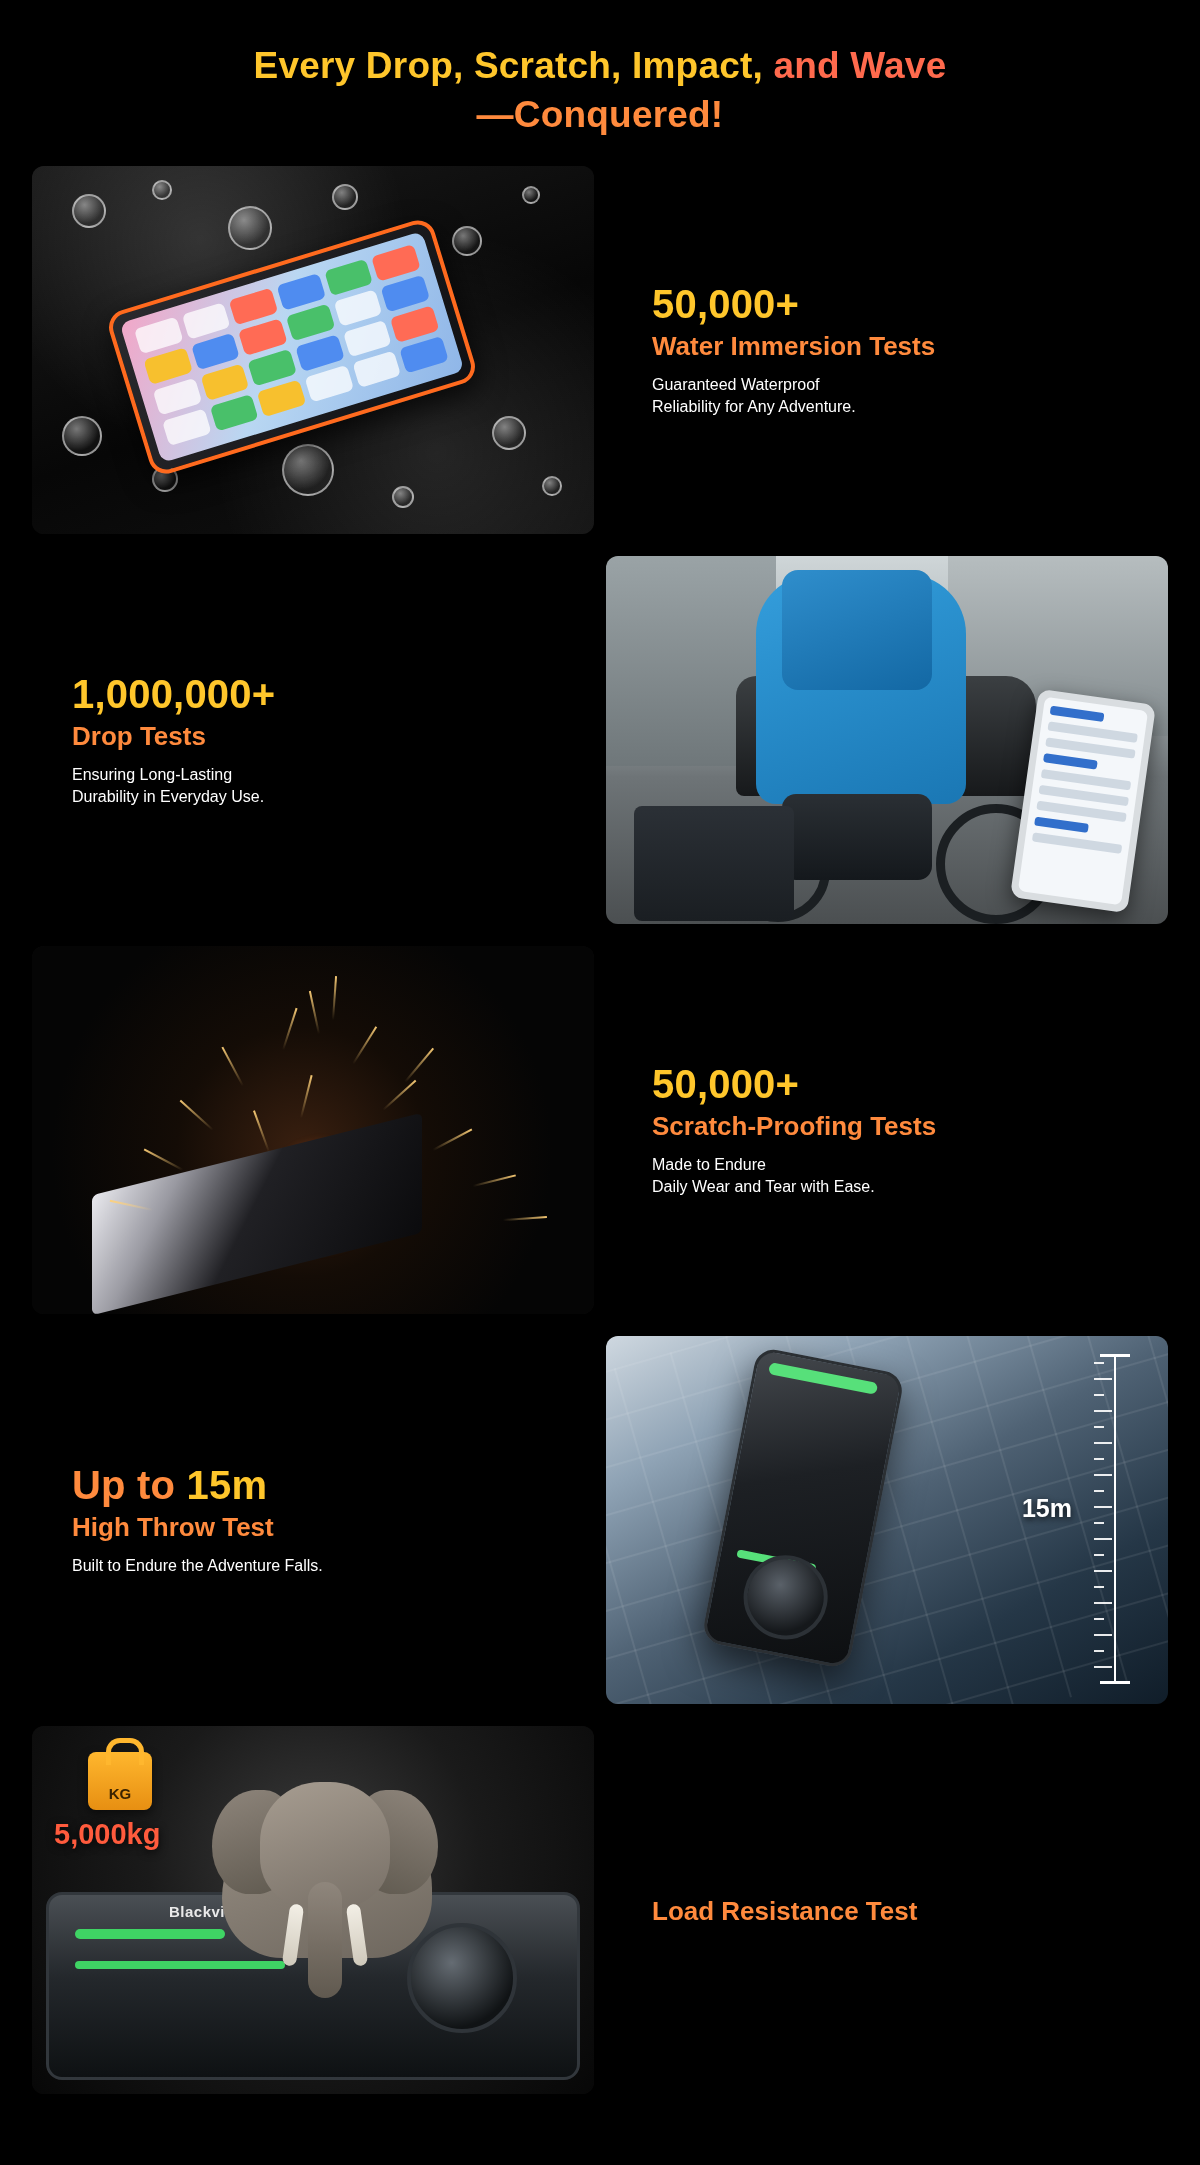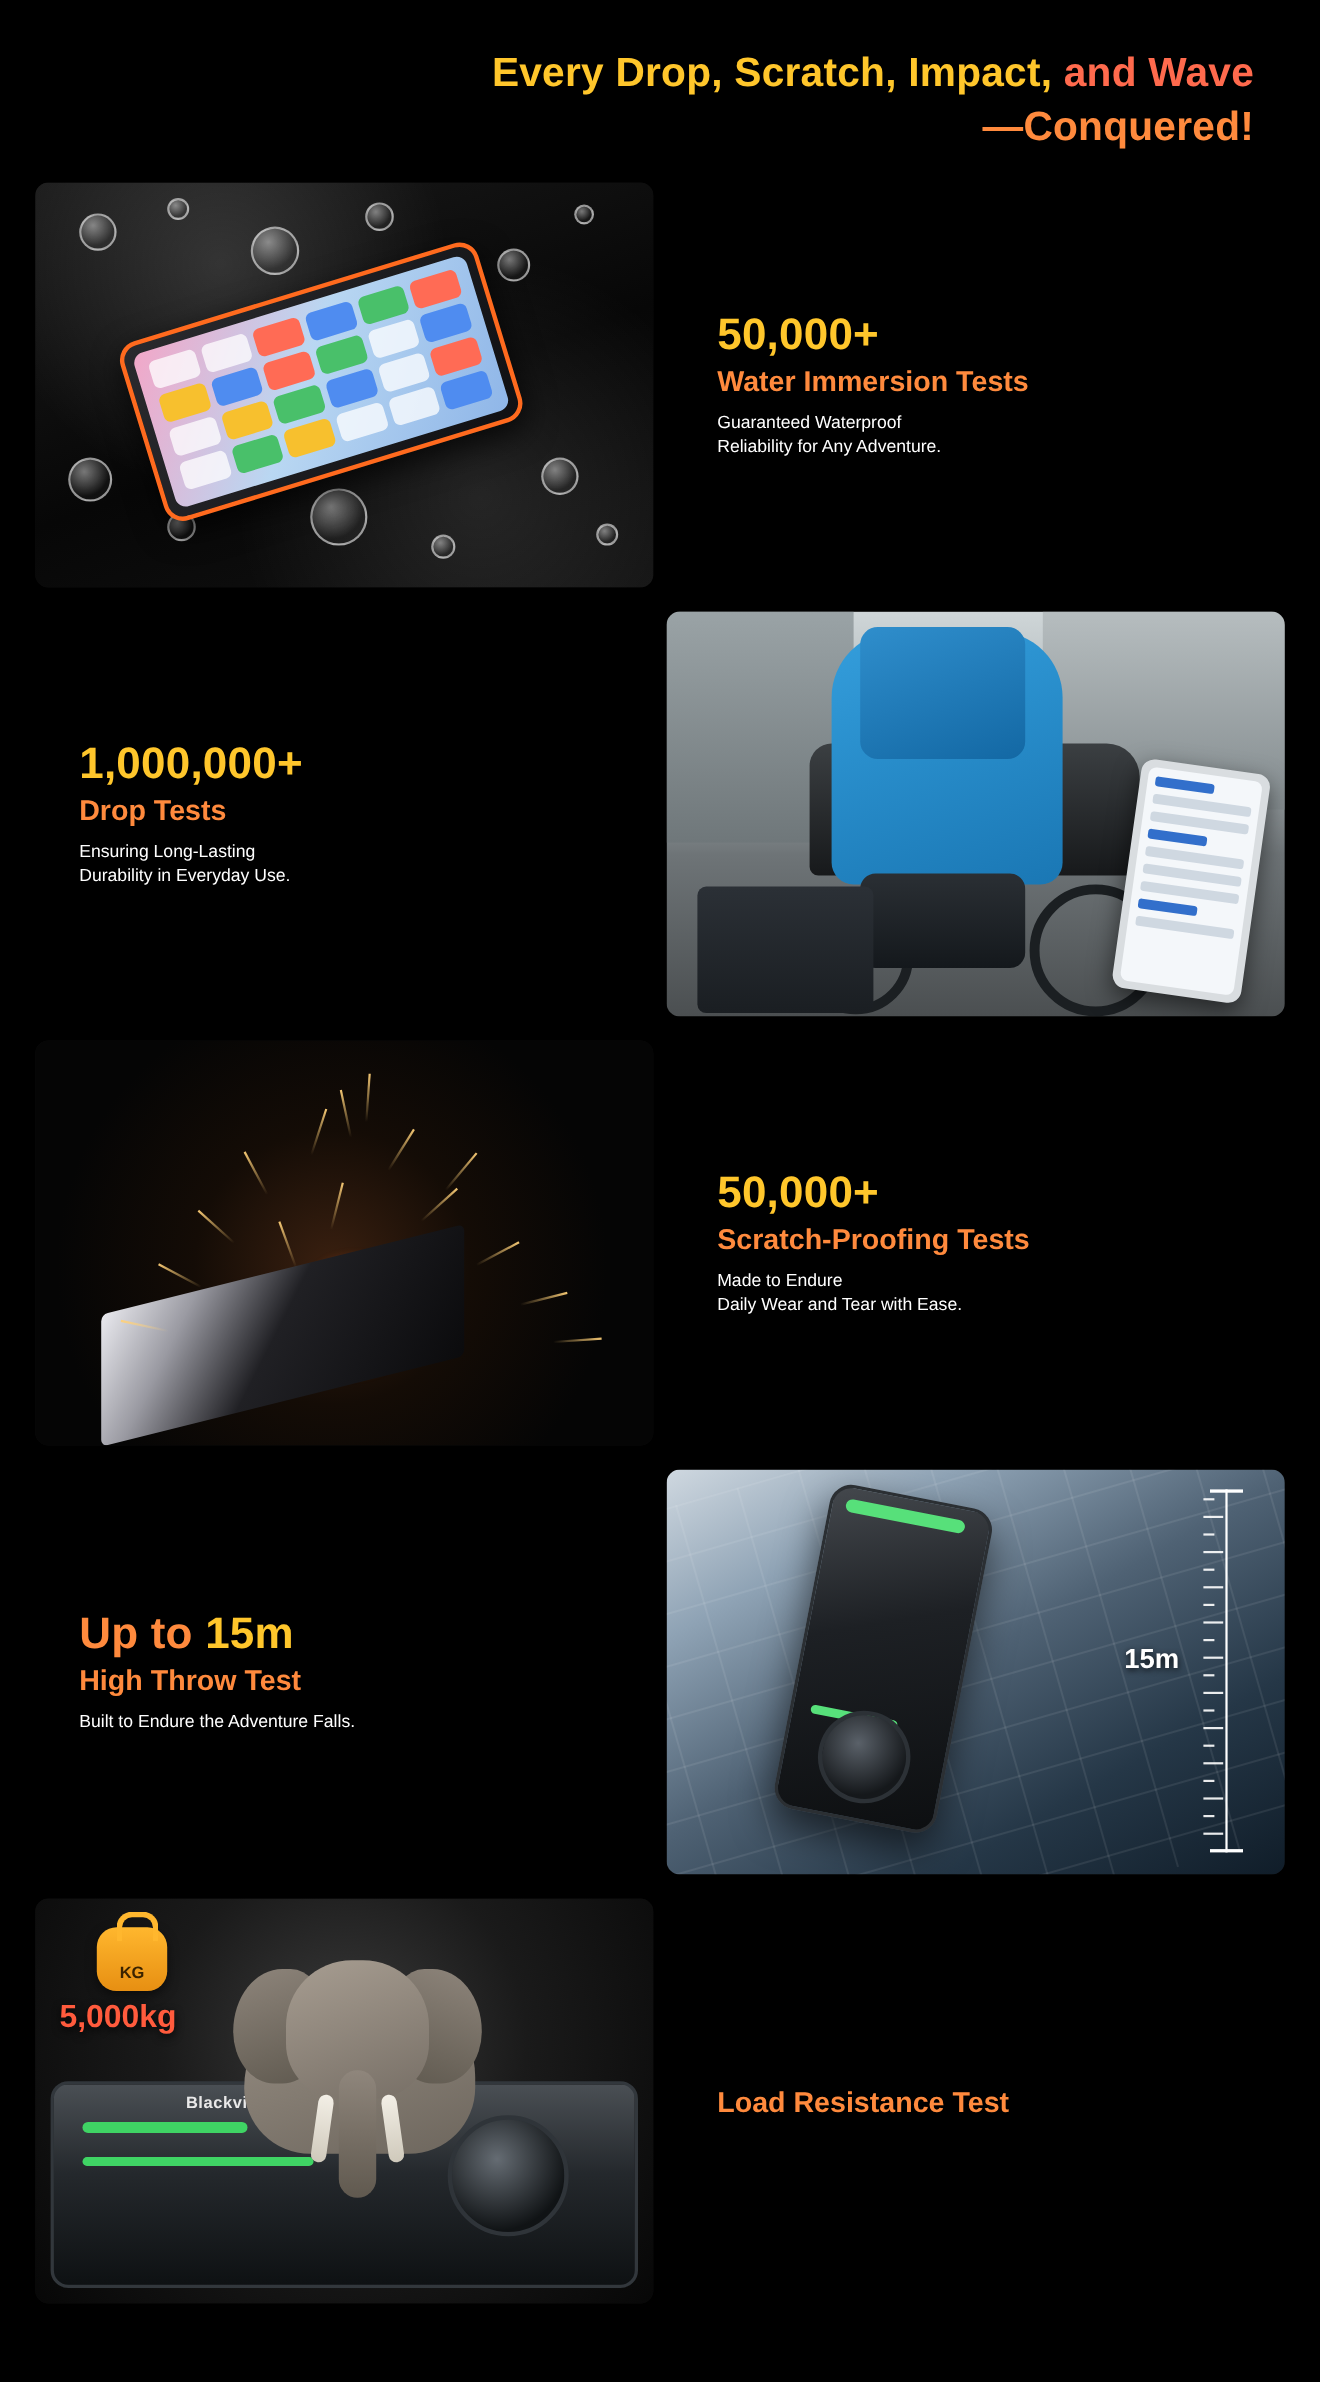--- a/index.html
+++ b/index.html
@@ -12,21 +12,21 @@
   body {
     width: 1200px;
     min-height: 2165px;
     position: relative;
     overflow: hidden;
   }
 
   
   .headline {
     padding: 42px 60px 26px 60px;
-    text-align: right;
+    text-align: center;
     font-size: 37px;
     font-weight: bold;
     line-height: 1.32;
     letter-spacing: 0.2px;
   }
   .headline .seg-a { color: #ffc62b; }
   .headline .seg-b { color: #ff6a4d; }
   .headline .seg-c { color: #ff8a3d; }
 
   
@@ -255,21 +255,21 @@
   }
   .elephant .body { position:absolute; left: 40px; top: 54px; width: 210px; height: 150px; border-radius: 90px 80px 60px 60px; background: linear-gradient(160deg,#9a9186,#6d665d); }
   .elephant .head { position:absolute; left: 78px; top: 28px; width: 130px; height: 126px; border-radius: 60px 60px 50px 50px; background: linear-gradient(160deg,#a79d91,#776f66); }
   .elephant .ear-l { position:absolute; left: 30px; top: 36px; width: 82px; height: 104px; border-radius: 60% 40% 50% 50%; background: linear-gradient(160deg,#8e857b,#5f594f); }
   .elephant .ear-r { position:absolute; left: 174px; top: 36px; width: 82px; height: 104px; border-radius: 40% 60% 50% 50%; background: linear-gradient(200deg,#8e857b,#5f594f); }
   .elephant .trunk { position:absolute; left: 126px; top: 128px; width: 34px; height: 116px; border-radius: 18px; background: linear-gradient(180deg,#8f867c,#60594f); }
   .elephant .tusk-l { position:absolute; left: 104px; top: 150px; width: 14px; height: 62px; border-radius: 8px; background: linear-gradient(180deg,#f3efe6,#cfc9bb); transform: rotate(8deg); }
   .elephant .tusk-r { position:absolute; left: 168px; top: 150px; width: 14px; height: 62px; border-radius: 8px; background: linear-gradient(180deg,#f3efe6,#cfc9bb); transform: rotate(-8deg); }
   .kg-badge {
     position: absolute; left: 56px; top: 26px;
-    width: 64px; height: 58px; border-radius: 18px;
+    width: 64px; height: 58px; border-radius: 8px;
     background: linear-gradient(180deg,#ffb72e,#e78f12);
     color: #3a2300; font-size: 15px; font-weight: bold;
     display: flex; align-items: flex-end; justify-content: center;
     padding-bottom: 8px;
     box-shadow: 0 4px 10px rgba(0,0,0,.5);
   }
   .kg-badge:before {
     content:""; position:absolute; top:-14px; left: 18px; width: 28px; height: 22px;
     border: 5px solid #ffb72e; border-bottom: none; border-radius: 14px 14px 0 0;
   }

